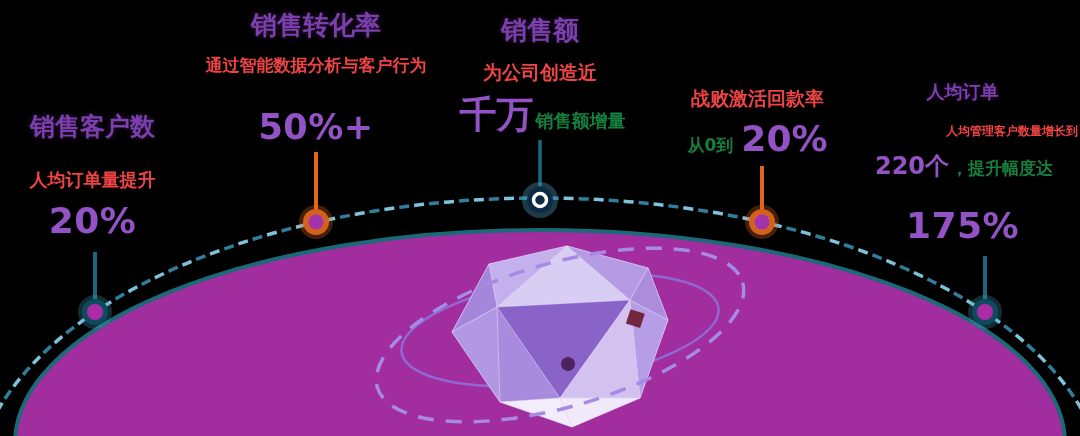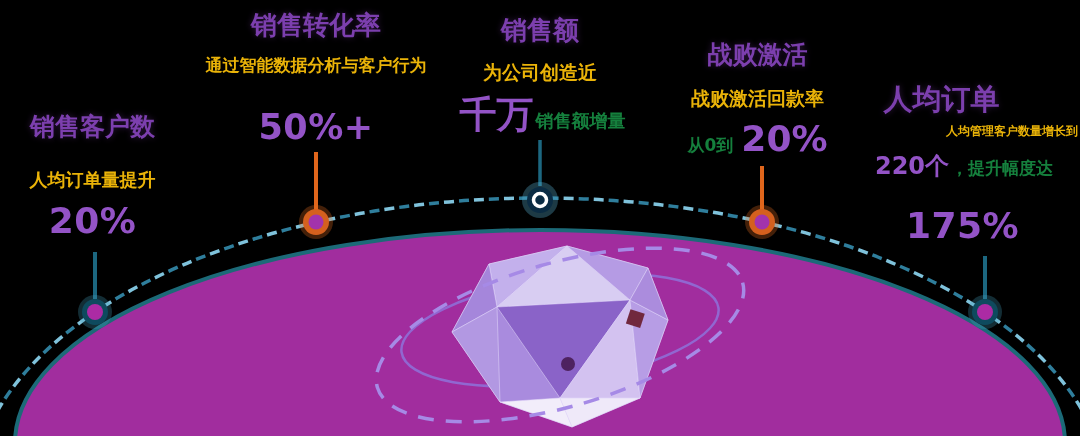--- a/index.html
+++ b/index.html
@@ -6,21 +6,21 @@
   #canvas{
     position:relative;width:1080px;height:436px;background:#000000;
     overflow:hidden;font-family:"DejaVu Sans",sans-serif;
   }
   #scene{position:absolute;left:0;top:0;}
   .stat{position:absolute;text-align:center;}
   .stat-title{
     color:#7C3FAE;font-weight:bold;
     text-shadow:0 0 6px rgba(140,70,190,.35);
   }
-  .stat-desc{color:#eab308;font-weight:700;}
+  .stat-desc{color:#ef4444;font-weight:700;}
   .stat-value{color:#9353C6;font-weight:bold;letter-spacing:.5px;}
   .value-row{display:flex;justify-content:center;align-items:baseline;gap:2px;}
   .big{color:#9353C6;font-weight:bold;}
   .small{color:#15803d;font-weight:700;}
   
   .s1-title{left:10px;top:110px;width:165px;font-size:25px;}
   .s1-desc {left:5px;top:168px;width:175px;font-size:18px;}
   .s1-value{left:10px;top:200px;width:165px;font-size:36px;}
   
   .s2-title{left:191px;top:8px;width:250px;font-size:26px;}
@@ -32,21 +32,21 @@
   .s3-row  {left:425px;top:90px;width:235px;}
   .s3-row .big{font-size:37px;}
   .s3-row .small{font-size:18px;}
   
   .s4-title{left:650px;top:38px;width:215px;font-size:25px;}
   .s4-desc {left:645px;top:86px;width:225px;font-size:19px;}
   .s4-row  {left:650px;top:118px;width:215px;gap:8px;}
   .s4-row .big{font-size:36px;}
   .s4-row .small{font-size:17px;}
   
-  .s5-title{left:834px;top:80px;width:215px;font-size:29px;}
+  .s5-title{left:855px;top:80px;width:215px;font-size:18px;}
   .s5-desc {left:898px;top:123px;width:228px;font-size:12px;}
   .s5-row  {left:848px;top:150px;width:232px;}
   .s5-row .big{font-size:24px;}
   .s5-row .small{font-size:17px;}
   .s5-value2{left:855px;top:205px;width:215px;font-size:36px;}
 </style>
 </head>
 <body>
 
 <div id="canvas">
@@ -137,21 +137,20 @@
   </div>
   <div class="stat stat-value s2-value">50%+</div>
 
   <div class="stat stat-title s3-title">销售额</div>
   <div class="stat stat-desc  s3-desc">为公司创造近</div>
   <div class="stat value-row s3-row">
     <span class="big">千万</span>
     <span class="small">销售额增量</span>
   </div>
 
-  <div class="stat stat-title s4-title">战败激活</div>
   <div class="stat stat-desc  s4-desc">战败激活回款率</div>
   <div class="stat value-row s4-row">
     <span class="small">从0到</span>
     <span class="big">20%</span>
   </div>
 
   <div class="stat stat-title s5-title">人均订单</div>
   <div class="stat stat-desc  s5-desc">人均管理客户数量增长到</div>
   <div class="stat value-row s5-row">
     <span class="big">220个</span>

